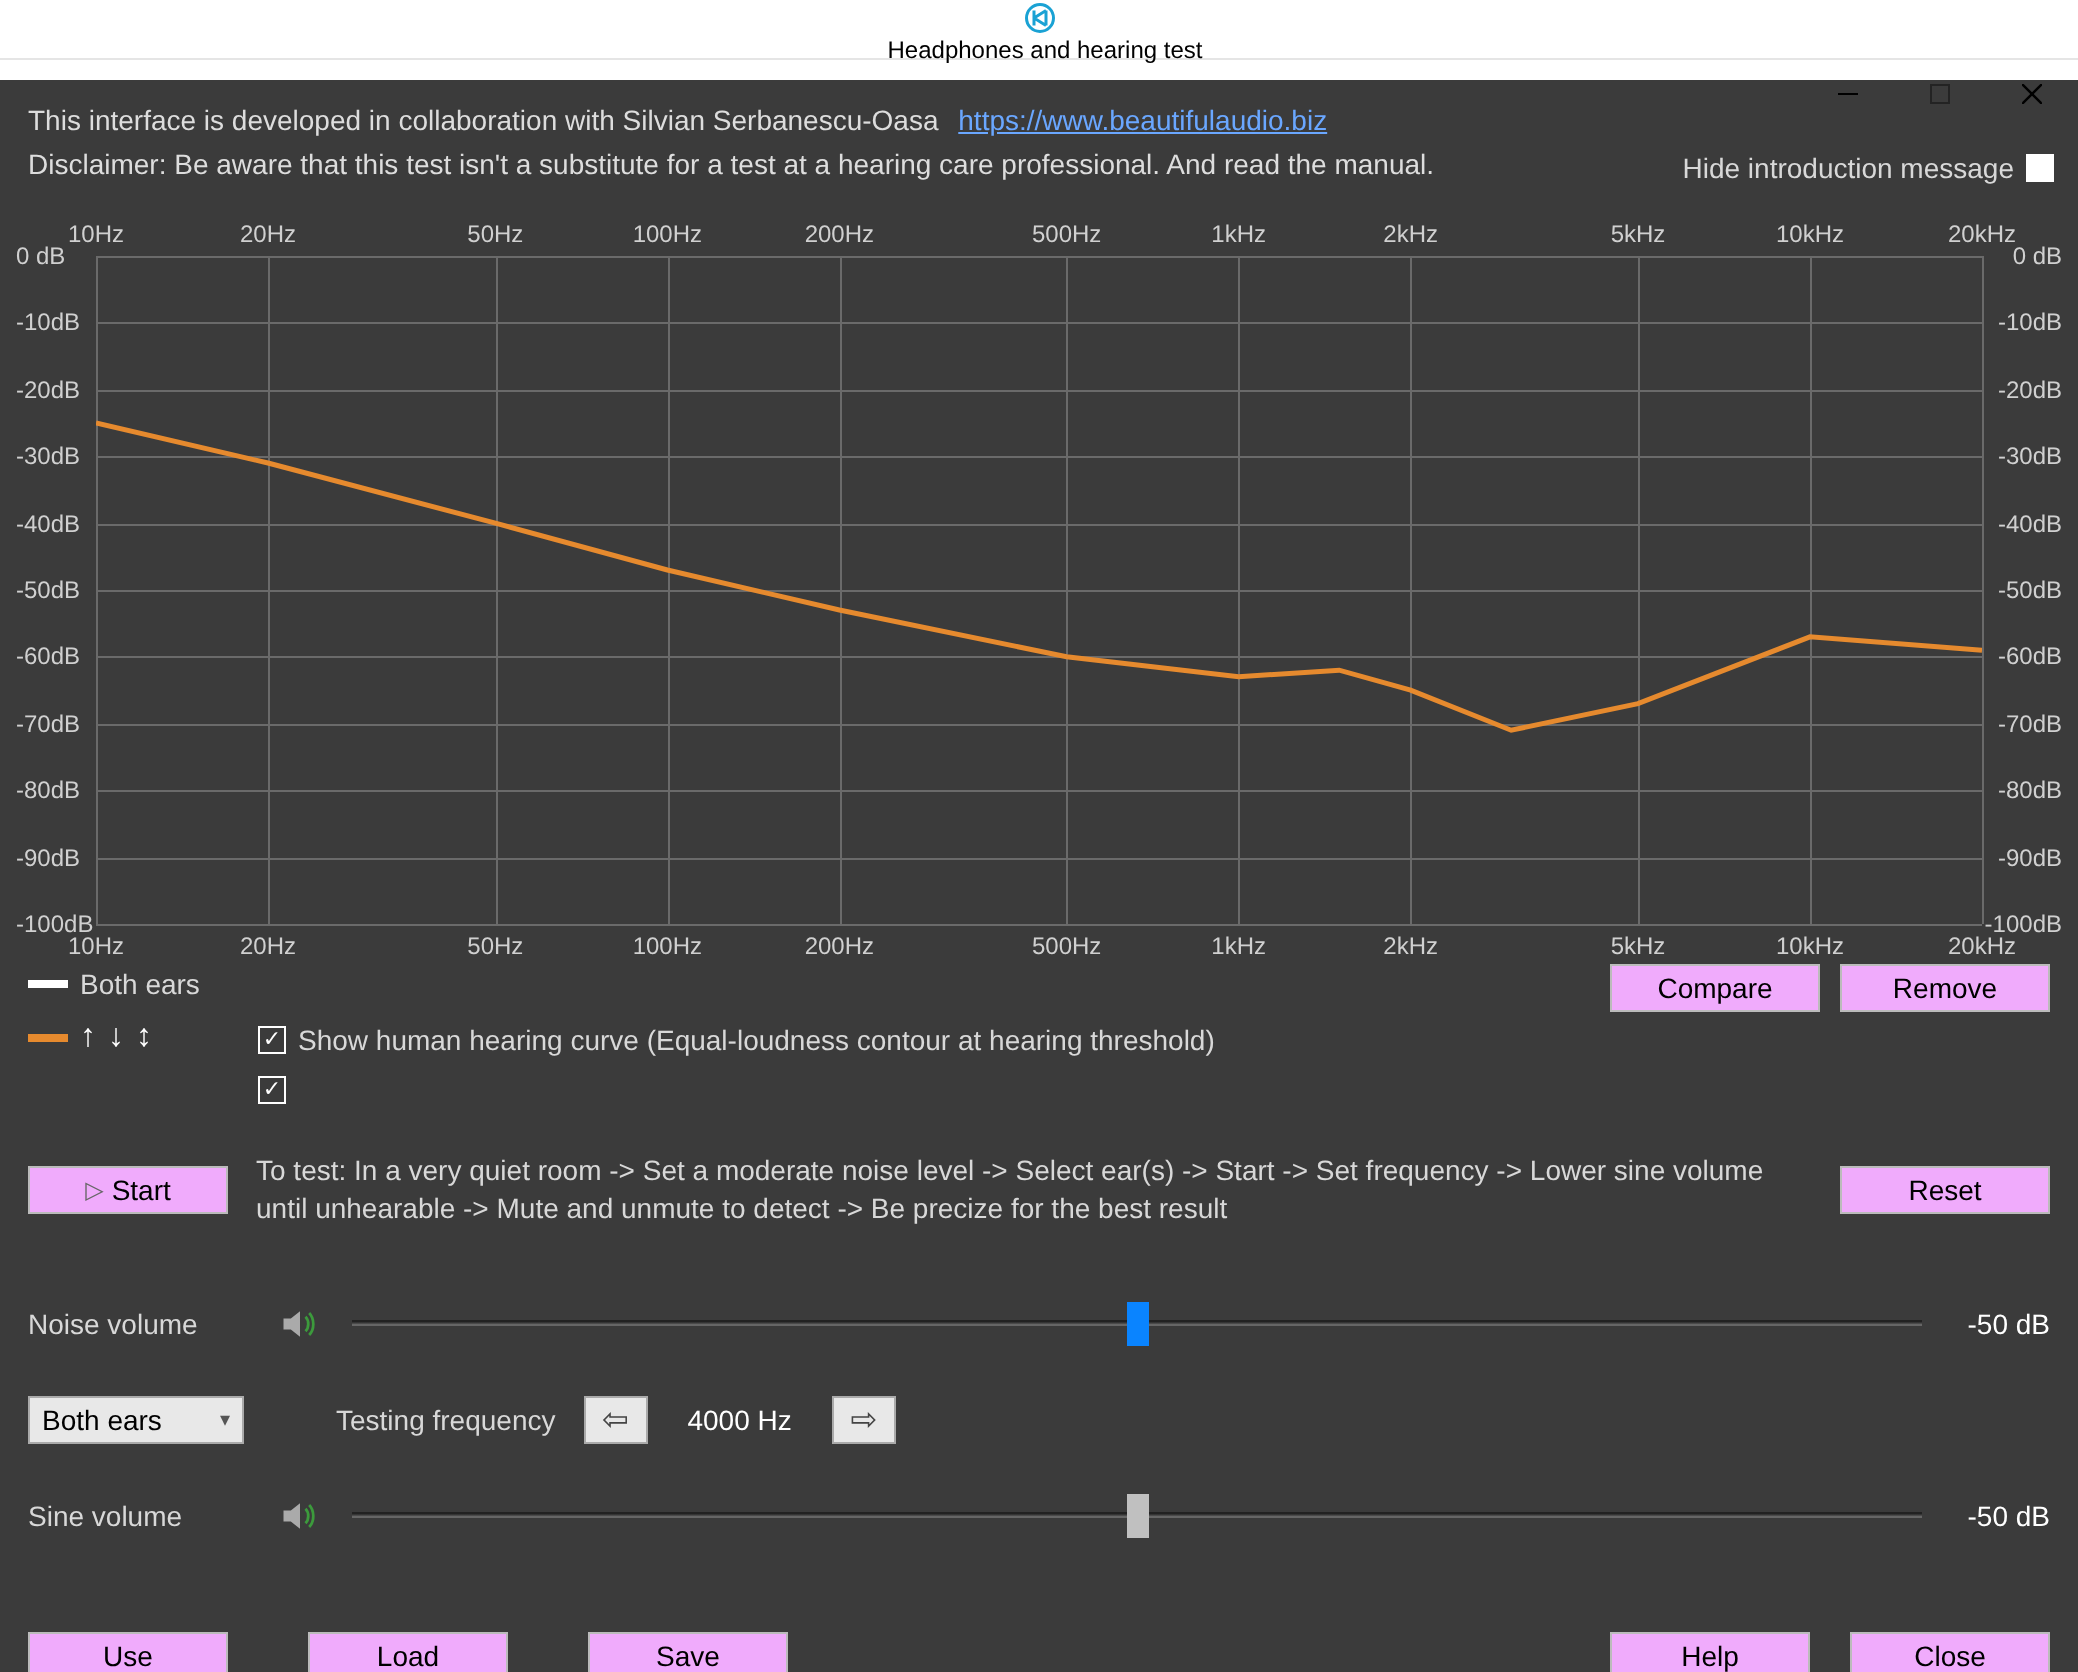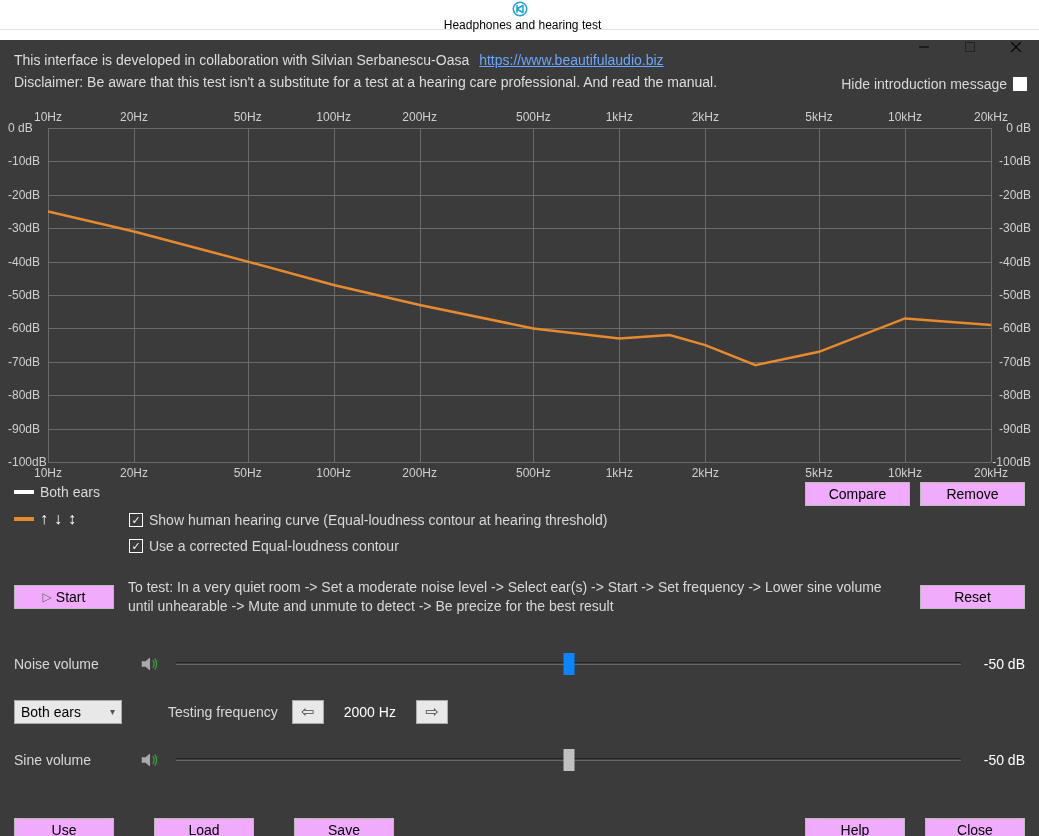--- a/index.html
+++ b/index.html
@@ -280,21 +280,20 @@
         <span class="arrow-icon">↕</span>
       </div>
     </div>
     <div class="checks-col" style="margin-top:26px;">
       <label class="chk-row">
         <span class="chk-box checked"></span>
         <span>Show human hearing curve (Equal-loudness contour at hearing threshold)</span>
       </label>
       <label class="chk-row">
         <span class="chk-box checked"></span>
-        <span>Use a corrected Equal-loudness contour</span>
       </label>
     </div>
     <div class="right-btns" style="margin-top:-2px;">
       <div class="btn">Compare</div>
       <div class="btn">Remove</div>
     </div>
   </div>
 
   <div class="start-row">
     <div class="btn start-btn">
@@ -323,21 +322,21 @@
     </div>
   </div>
 
   <div class="freq-row">
     <div class="select">
       <span>Both ears</span>
       <span class="caret">▾</span>
     </div>
     <span class="freq-label">Testing frequency</span>
     <div class="arrow-btn">⇦</div>
-    <span class="freq-val">2000 Hz</span>
+    <span class="freq-val">4000 Hz</span>
     <div class="arrow-btn">⇨</div>
   </div>
 
   <div class="slider-section" style="padding-top:6px;">
     <div class="slider-row">
       <span class="slider-label">Sine volume</span>
       <span class="spk-icon">
         <svg width="22" height="22" viewBox="0 0 24 24">
             <path d="M3 9v6h4l5 4V5L7 9H3z" fill="#aaa"></path>
             <path d="M15 8c2 2 2 6 0 8" stroke="#3c9a3c" stroke-width="1.5" fill="none"></path>

